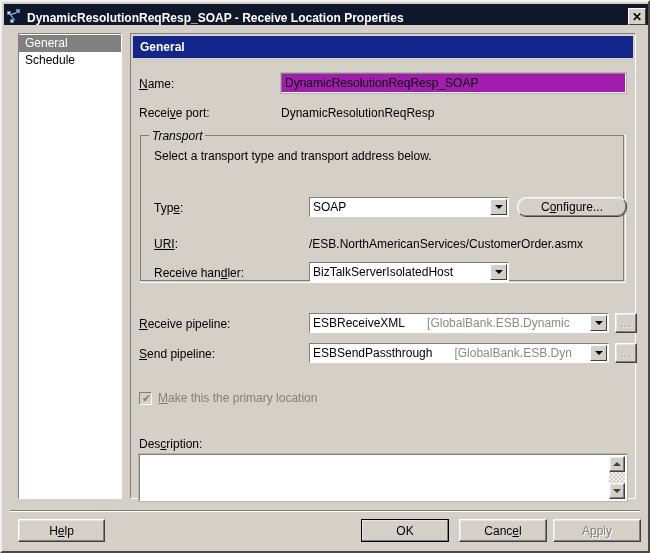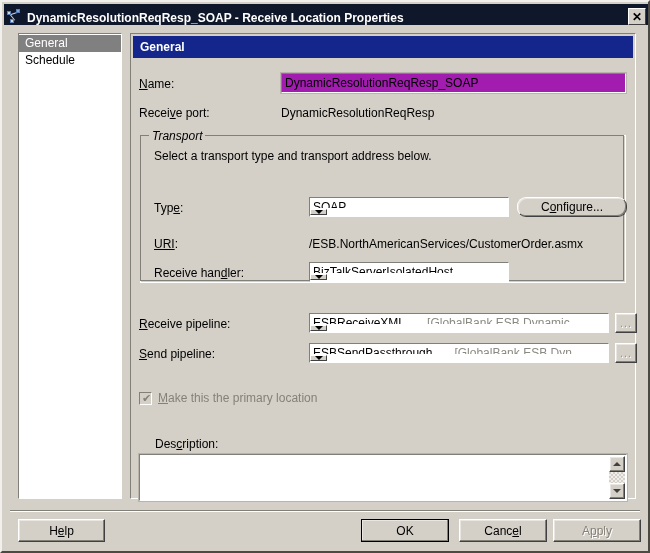--- a/index.html
+++ b/index.html
@@ -179,21 +179,20 @@
     position: absolute;
     background: #ffffff;
     border-left: 1px solid #808078;
     border-top: 1px solid #808078;
     border-right: 1px solid #ffffff;
     border-bottom: 1px solid #ffffff;
     box-sizing: border-box;
     display: flex;
     align-items: stretch;
     overflow: hidden;
-    flex-direction: column;
   }
   .combo .ctext {
     flex: 1 1 auto;
     font-size: 12px;
     line-height: 18px;
     padding-left: 3px;
     white-space: nowrap;
     overflow: hidden;
     color: #000000;
   }
@@ -412,21 +411,21 @@
           <i></i>
         </div>
     </div>
     <div class="btn dotted dis" style="left:484px; top:309px; width:22px; height:20px;">...</div>
 
     <div class="chk" style="left:8px; top:358px;">
       <span class="mk">✔</span>
     </div>
     <div class="lbl dis" style="left:27px; top:357px;"><span class="u">M</span><span>a</span><span>ke this the primary location</span></div>
 
-    <div class="lbl" style="left:24px; top:403px;"><span>Des</span><span class="u">c</span><span>ription:</span></div>
+    <div class="lbl" style="left:8px; top:403px;"><span>Des</span><span class="u">c</span><span>ription:</span></div>
     <div class="tarea" style="left:8px; top:420px; width:488px; height:47px;">
       <div class="sbar">
         <div class="sbtn up">
             <i></i>
           </div>
         <div class="sbtn down">
             <i></i>
           </div>
       </div>
     </div>

